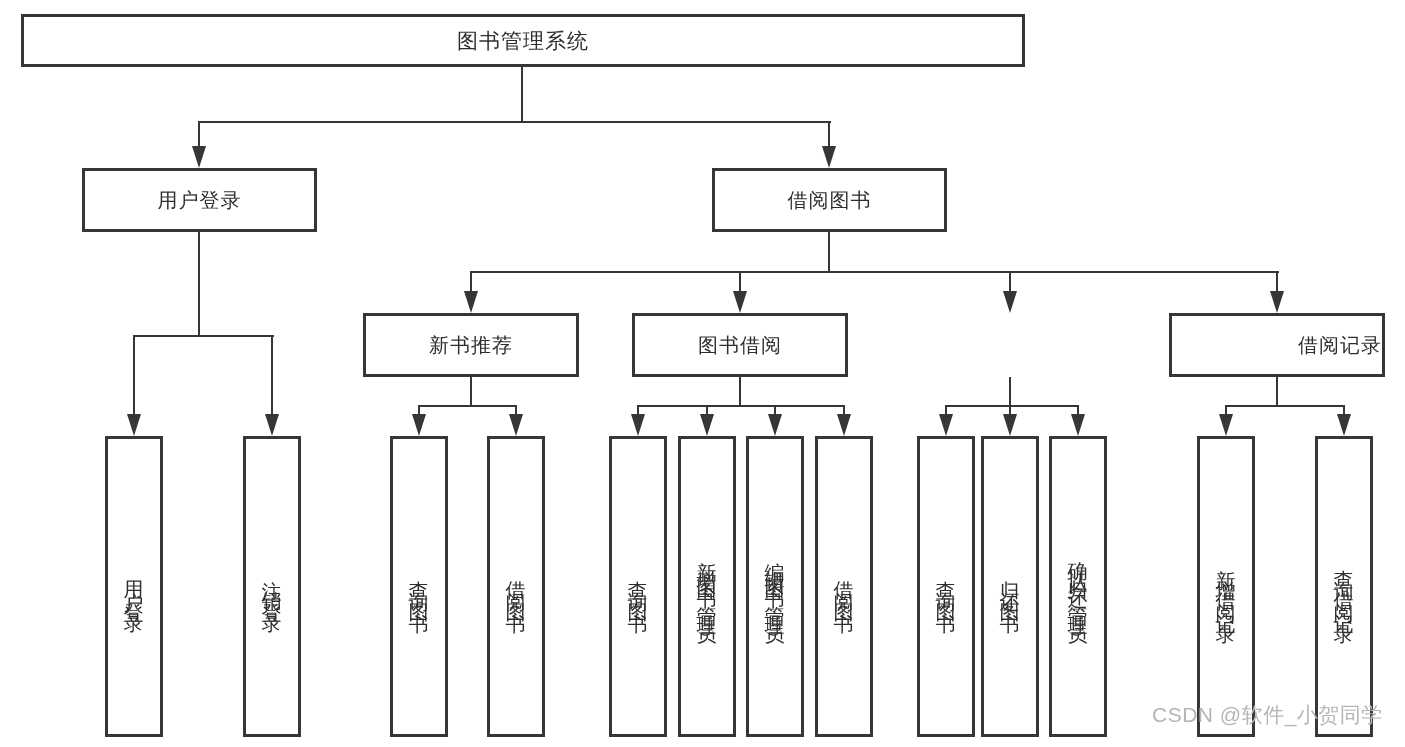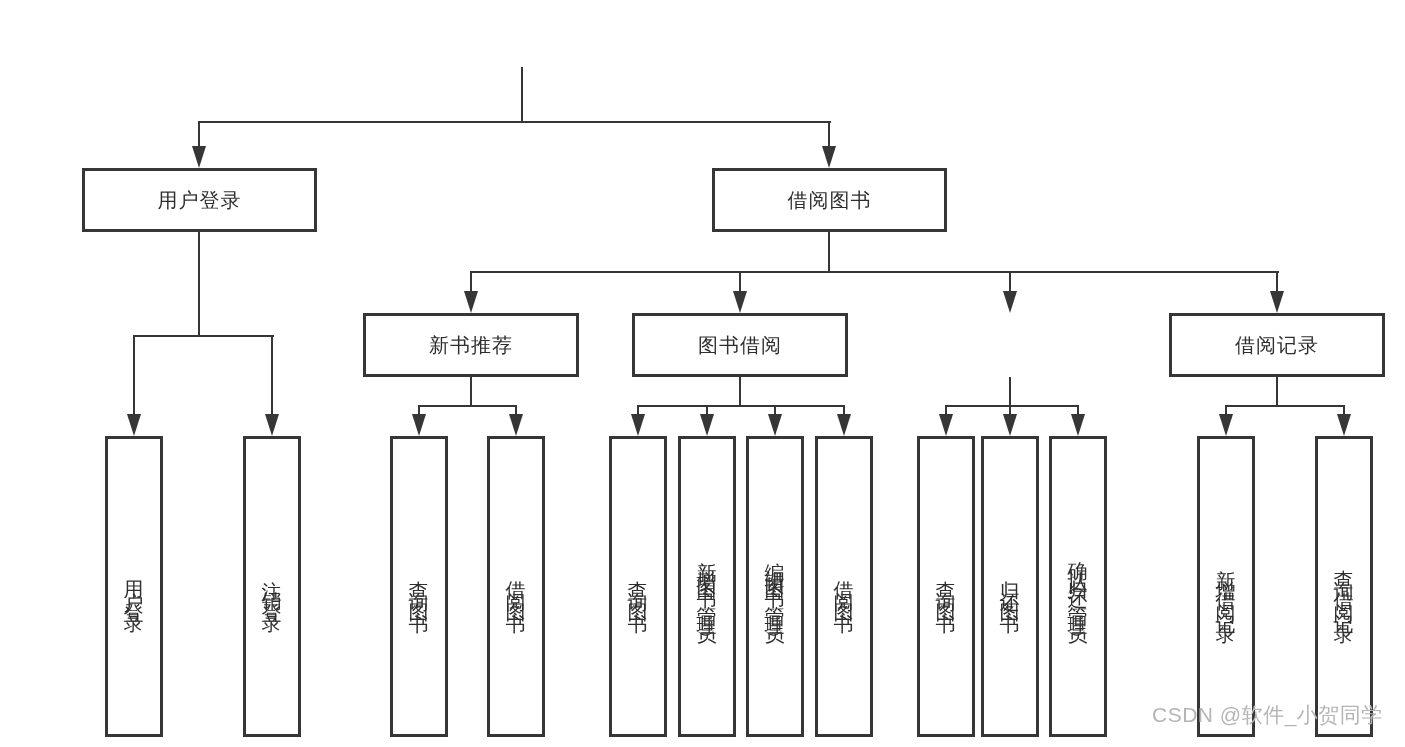--- a/index.html
+++ b/index.html
@@ -61,20 +61,23 @@
     white-space: nowrap;
     z-index: 5;
     letter-spacing: 0.5px;
   }
 </style>
 </head>
 <body>
 
 <div id="stage">
 
+  <div class="node" style="left:21px; top:14px; width:1004px; height:53px;">
+    <span class="hlabel root-label">图书管理系统</span>
+  </div>
 
   <div class="line" style="left:521px; top:67px; width:2px; height:56px;"></div>
   <div class="line" style="left:198px; top:121px; width:633px; height:2px;"></div>
   <div class="line" style="left:198px; top:121px; width:2px; height:28px;"></div>
   <div class="arrow-down" style="left:192px; top:146px;"></div>
   <div class="line" style="left:828px; top:121px; width:2px; height:28px;"></div>
   <div class="arrow-down" style="left:822px; top:146px;"></div>
 
   <div class="node" style="left:82px; top:168px; width:235px; height:64px;">
     <span class="hlabel">用户登录</span>
@@ -100,21 +103,21 @@
   <div class="arrow-down" style="left:1003px; top:291px;"></div>
   <div class="line" style="left:1276px; top:271px; width:2px; height:22px;"></div>
   <div class="arrow-down" style="left:1270px; top:291px;"></div>
 
   <div class="node" style="left:632px; top:313px; width:216px; height:64px;">
     <span class="hlabel">图书借阅</span>
   </div>
   <div class="node" style="left:363px; top:313px; width:216px; height:64px;">
     <span class="hlabel">新书推荐</span>
   </div>
-  <div class="node" style="left:1169px; top:313px; width:216px; height:64px;">
+  <div class="node" style="left:1169px; top:313px; width:216px; height:64px;justify-content:flex-end;">
     <span class="hlabel">借阅记录</span>
   </div>
 
   <div class="line" style="left:470px; top:377px; width:2px; height:30px;"></div>
   <div class="line" style="left:418px; top:405px; width:99px; height:2px;"></div>
   <div class="line" style="left:418px; top:405px; width:2px; height:11px;"></div>
   <div class="arrow-down" style="left:412px; top:414px;"></div>
   <div class="line" style="left:515px; top:405px; width:2px; height:11px;"></div>
   <div class="arrow-down" style="left:509px; top:414px;"></div>
 

